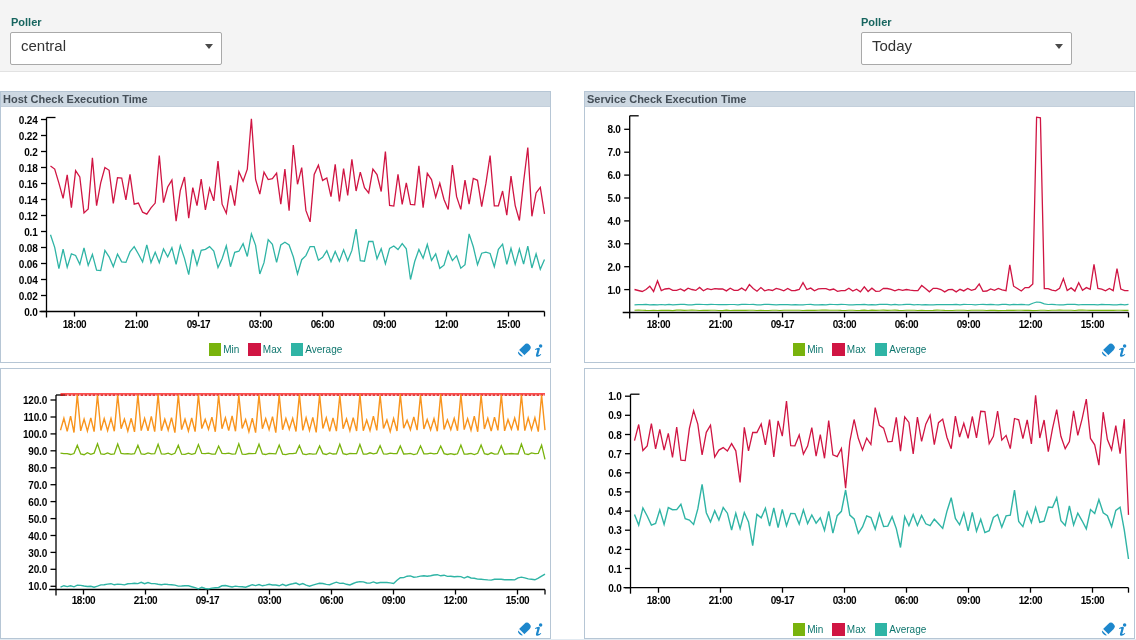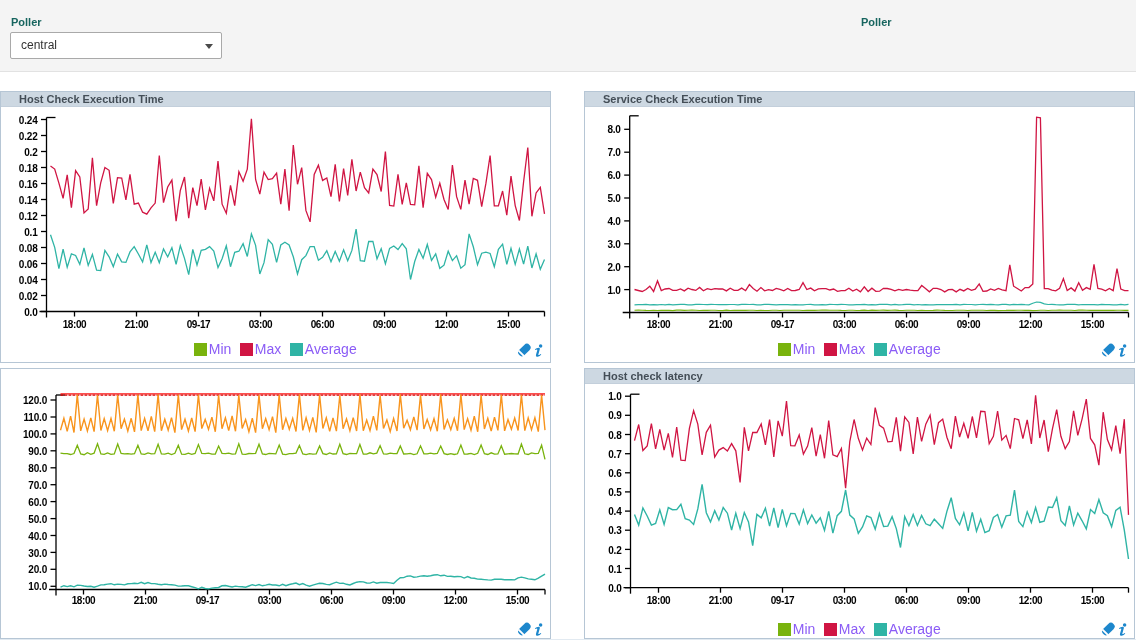--- a/index.html
+++ b/index.html
@@ -1,36 +1,37 @@
 <!DOCTYPE html>
 <html><head><meta charset="utf-8">
 <style>
 * { margin:0; padding:0; box-sizing:border-box; }
 html,body { width:1136px; height:640px; background:#fff; font-family:"Liberation Sans",sans-serif; overflow:hidden; }
 #topbar { position:absolute; left:0; top:0; width:1136px; height:72px; background:#f4f4f4; border-bottom:1px solid #e2e2e2; }
 .flabel { position:absolute; top:16px; font-size:11px; font-weight:bold; color:#17655f; }
-.fsel { position:absolute; top:32px; height:27px; background:#fff; border:1px solid #a9a9a9; border-radius:2px; font-size:12px; color:#333; line-height:25px; padding-left:10px; }
+.fsel { position:absolute; top:32px; height:33px; background:#fff; border:1px solid #a9a9a9; border-radius:2px; font-size:15px; color:#333; line-height:25px; padding-left:10px; }
 .fsel .arr { position:absolute; right:8px; top:11px; width:0; height:0; border-left:4.5px solid transparent; border-right:4.5px solid transparent; border-top:5.5px solid #4a4a4a; }
 .panel { position:absolute; background:#fff; border:1px solid #b6c6d5; }
-.hd { height:15px; background:#cdd8e2; border-bottom:1px solid #c3cfdb; font-size:11px; font-weight:bold; color:#444e57; line-height:14px; padding-left:18px; }
+.hd { height:15px; background:#cdd8e2; border-bottom:1px solid #c3cfdb; font-size:11px; font-weight:bold; color:#444e57; line-height:14px; padding-left:2px; }
 .plot { position:absolute; left:0; top:15px; }
 .ax { stroke:#000; stroke-width:1.3; fill:none; }
 .yl { font-size:10px; font-weight:bold; fill:#000; text-anchor:end; letter-spacing:-0.2px; }
 .xl { font-size:10px; font-weight:bold; fill:#000; text-anchor:middle; letter-spacing:-0.4px; }
 .legend { position:absolute; left:0; width:100%; display:flex; justify-content:center; align-items:center; height:13px; }
 .sq { width:12.5px; height:12.5px; display:inline-block; flex:none; margin-right:2px; }
 .sq.sp { margin-left:9px; }
-.lt { font-size:14px; color:#8b5cf6; line-height:13px; }
+.lt { font-size:10px; color:#0f766e; line-height:13px; }
 .icons { position:absolute; left:516px; width:32px; display:flex; align-items:center; gap:2px; }
 </style></head>
 <body>
 <div id="topbar">
  <div class="flabel" style="left:11px">Poller</div>
  <div class="fsel" style="left:10px;width:212px">central<span class="arr"></span></div>
  <div class="flabel" style="left:861px">Poller</div>
+ <div class="fsel" style="left:861px;width:211px">Today<span class="arr"></span></div>
 </div>
 
 <div class="panel" style="left:0px;top:91px;width:551px;height:272px">
  <div class="hd">Host Check Execution Time</div>
  <svg class="plot" width="549" height="240" viewBox="0 0 549 240">
 <path d="M45.5,10.5 V210.5" class="ax"></path>
 <path d="M45.5,10.5 H54.5" class="ax"></path>
 <path d="M38.5,204.5 H543.5" class="ax"></path>
 <path d="M543.5,204.5 V209.5" class="ax"></path>
 <path d="M40.0,204.5 H45.5" class="ax"></path>
@@ -225,21 +226,20 @@
         </g>
       </svg>
   <svg width="10" height="14" viewBox="0 0 10 14">
         <circle cx="6.6" cy="2.0" r="1.75" fill="#1d87cc"></circle>
         <path d="M6.0,4.6 L4.35,10.4 Q4.15,11.2 4.85,11.05 Q5.75,10.8 6.55,9.9 L7.3,10.55 Q5.9,12.65 3.75,12.8 Q1.4,12.9 2.05,10.5 L3.25,6.2 Q3.45,5.4 2.75,5.5 Q2.2,5.6 1.55,6.05 L0.9,5.3 Q2.6,3.7 4.75,3.75 Z" fill="#1d87cc"></path>
       </svg>
  </div>
 </div>
 
 <div class="panel" style="left:584px;top:368px;width:551px;height:271px">
- <div class="hd">Host check latency</div>
  <svg class="plot" width="549" height="238" viewBox="0 0 549 238">
 <path d="M45.5,10.199999999999989 V209.7" class="ax"></path>
 <path d="M45.5,10.199999999999989 H54.5" class="ax"></path>
 <path d="M38.5,203.7 H543.5" class="ax"></path>
 <path d="M543.5,203.7 V208.7" class="ax"></path>
 <path d="M40.0,203.7 H45.5" class="ax"></path>
 <text x="36.5" y="207.8" class="yl">0.0</text>
 <path d="M40.0,184.5 H45.5" class="ax"></path>
 <text x="36.5" y="188.6" class="yl">0.1</text>
 <path d="M40.0,165.4 H45.5" class="ax"></path>

